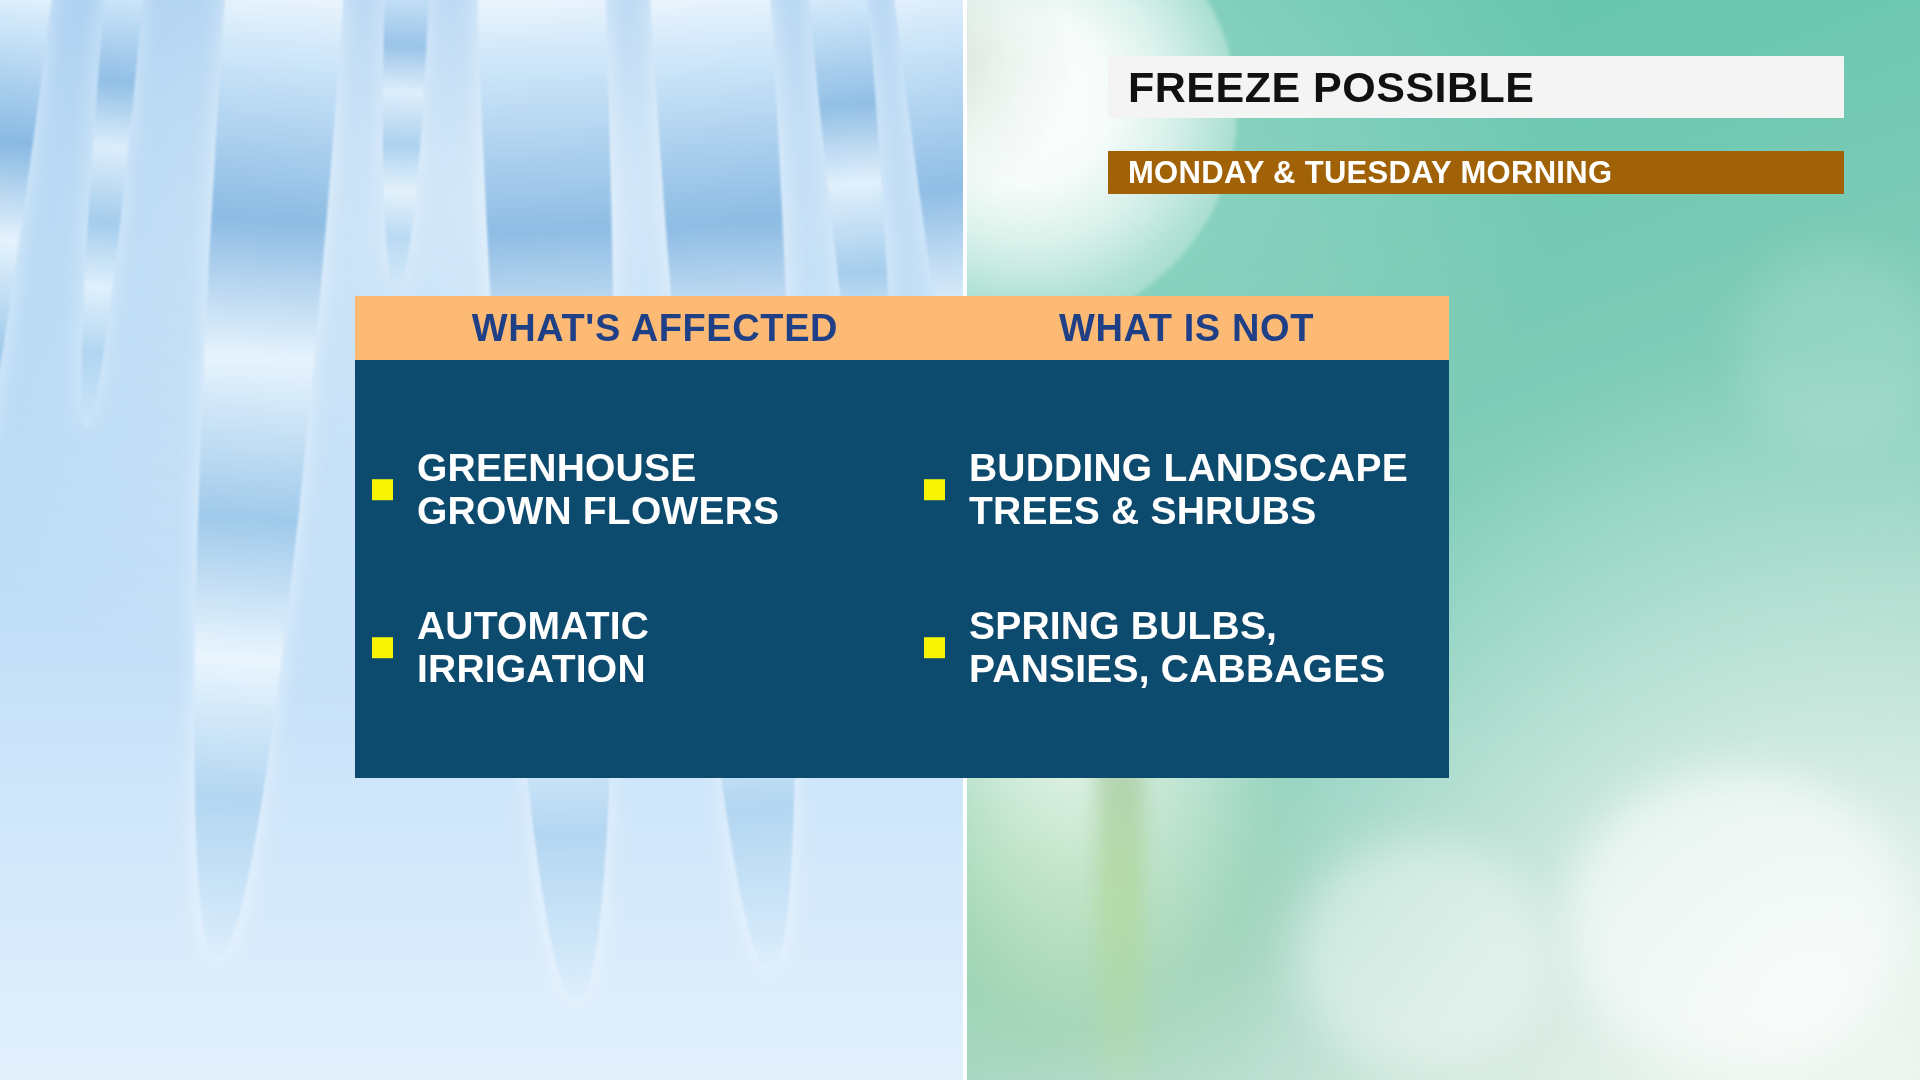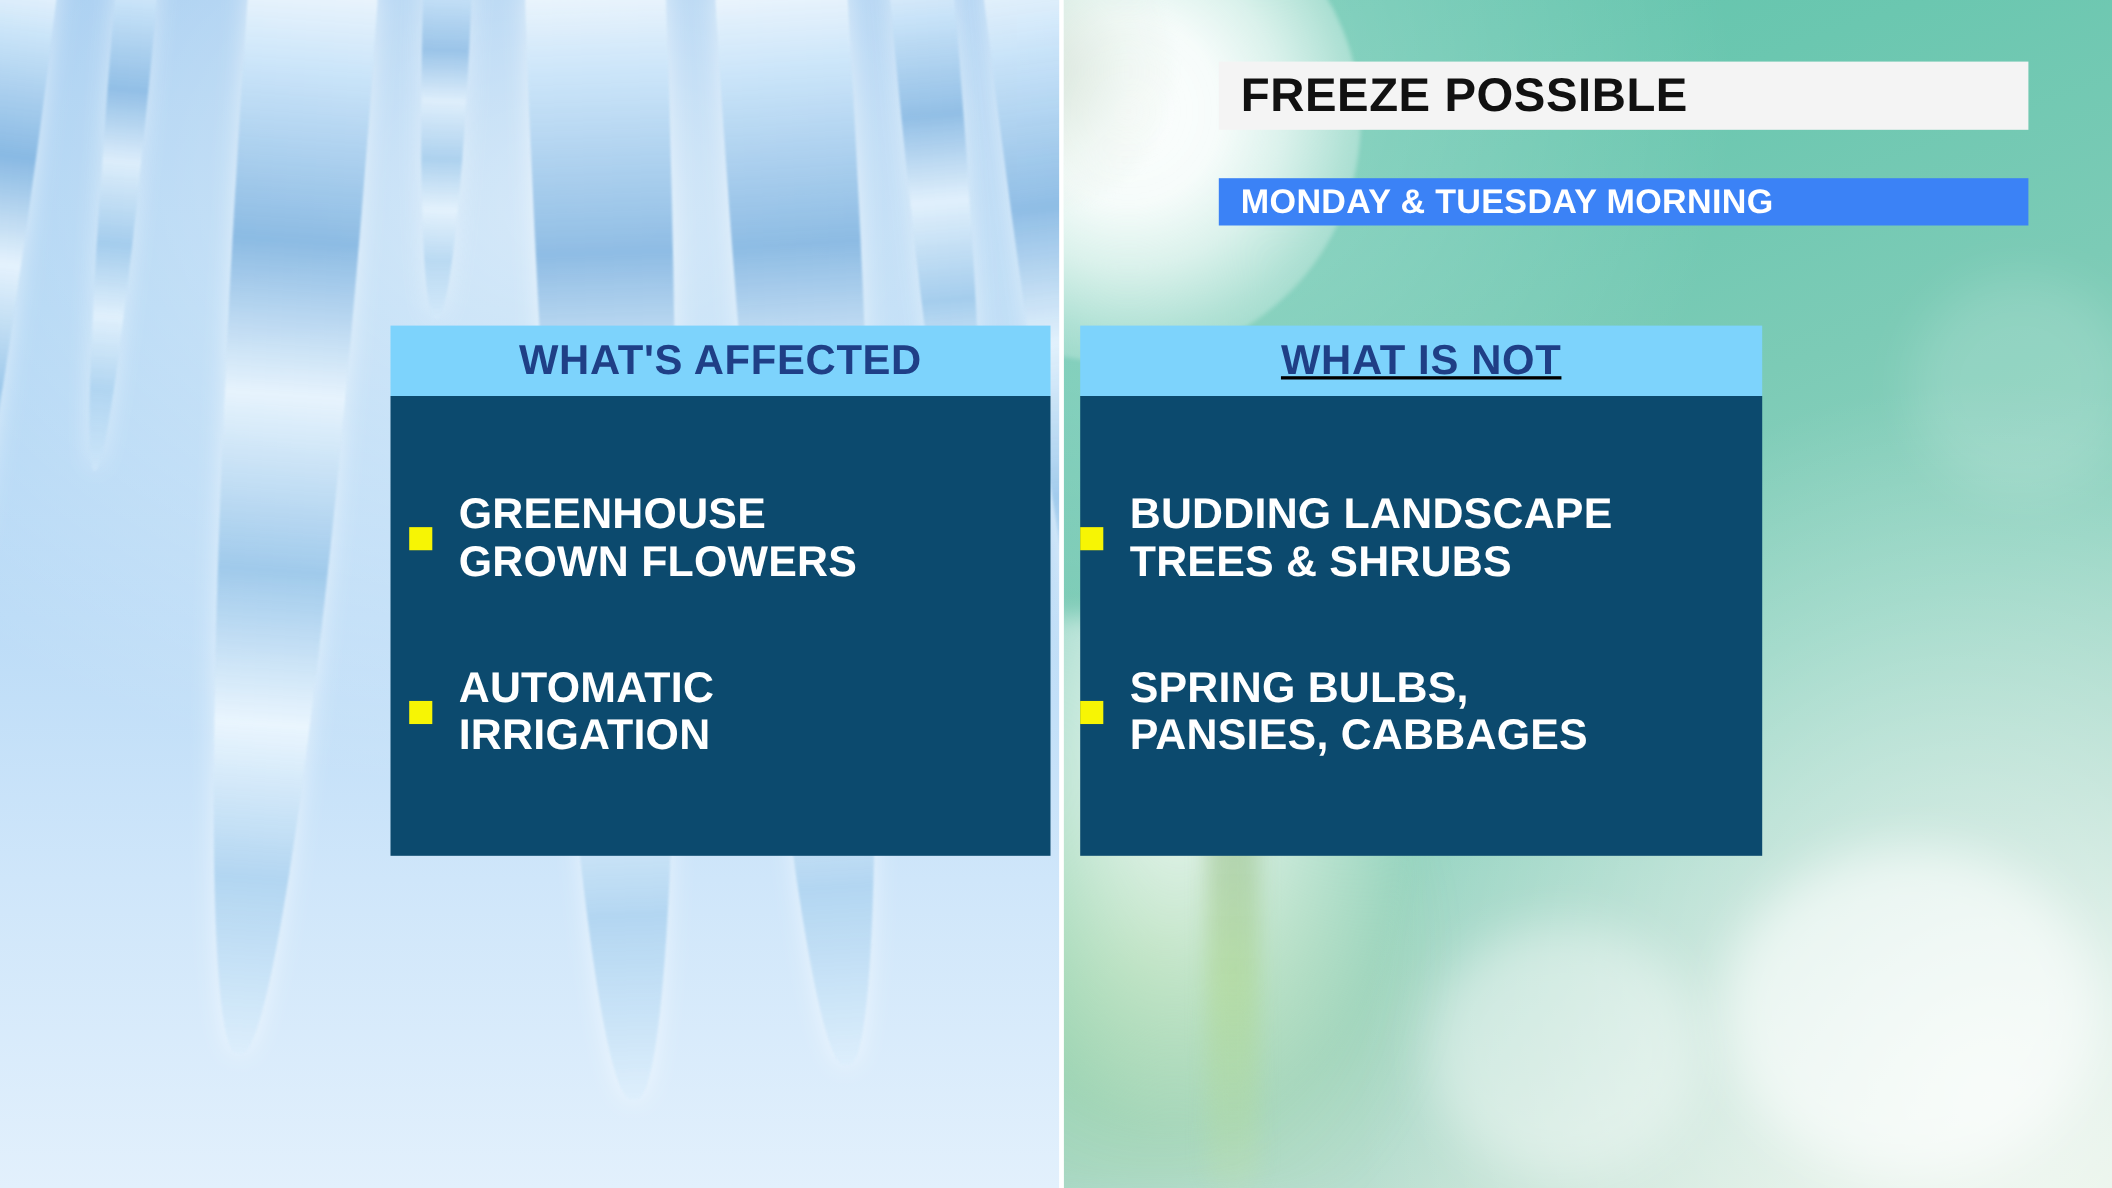--- a/index.html
+++ b/index.html
@@ -74,31 +74,31 @@
 
   
   .headline{position:absolute;left:1108px;top:56px;width:736px;}
   .headline-title{
     background:#f4f4f4;height:62px;display:flex;align-items:center;
     padding-left:20px;box-sizing:border-box;
     font-size:43px;font-weight:bold;letter-spacing:.5px;color:#111111;
     white-space:nowrap;
   }
   .headline-sub{
-    margin-top:44px;background:#3b82f6;height:43px;display:flex;align-items:center;
+    margin-top:33px;background:#a16207;height:43px;display:flex;align-items:center;
     padding-left:20px;box-sizing:border-box;
     font-size:31px;font-weight:bold;letter-spacing:.3px;color:#ffffff;
     white-space:nowrap;
   }
 
   
   .panel{position:absolute;top:296px;}
   .panel-left{left:355px;width:600px;}
-  .panel-right{left:982px;width:620px;text-decoration:underline;}
-  .panel-head{background:#7dd3fc;height:64px;display:flex;align-items:center;justify-content:center;}
+  .panel-right{left:924px;width:525px;}
+  .panel-head{background:#fdba74;height:64px;display:flex;align-items:center;justify-content:center;}
   .panel-head-text{font-size:38px;font-weight:bold;letter-spacing:.6px;color:#1f3f86;white-space:nowrap;}
   .panel-body{background:#0c4a6e;height:418px;box-sizing:border-box;padding:0;position:relative;}
   .bullets{position:absolute;left:0;right:0;top:50%;transform:translateY(-50%);}
   .bullet-row{display:flex;align-items:center;}
   .panel-left .bullet-row{padding-left:17px;}
   .panel-right .bullet-row{}
   .bullet-row + .bullet-row{margin-top:72px;}
   .bullet-sq{width:21px;height:21px;background:#f7f504;flex:0 0 21px;}
   .bullet-text{margin-left:24px;color:#ffffff;font-weight:bold;font-size:39px;line-height:1.10;letter-spacing:.2px;white-space:pre-line;}
   .panel-right .bullet-text{font-size:39px;}

